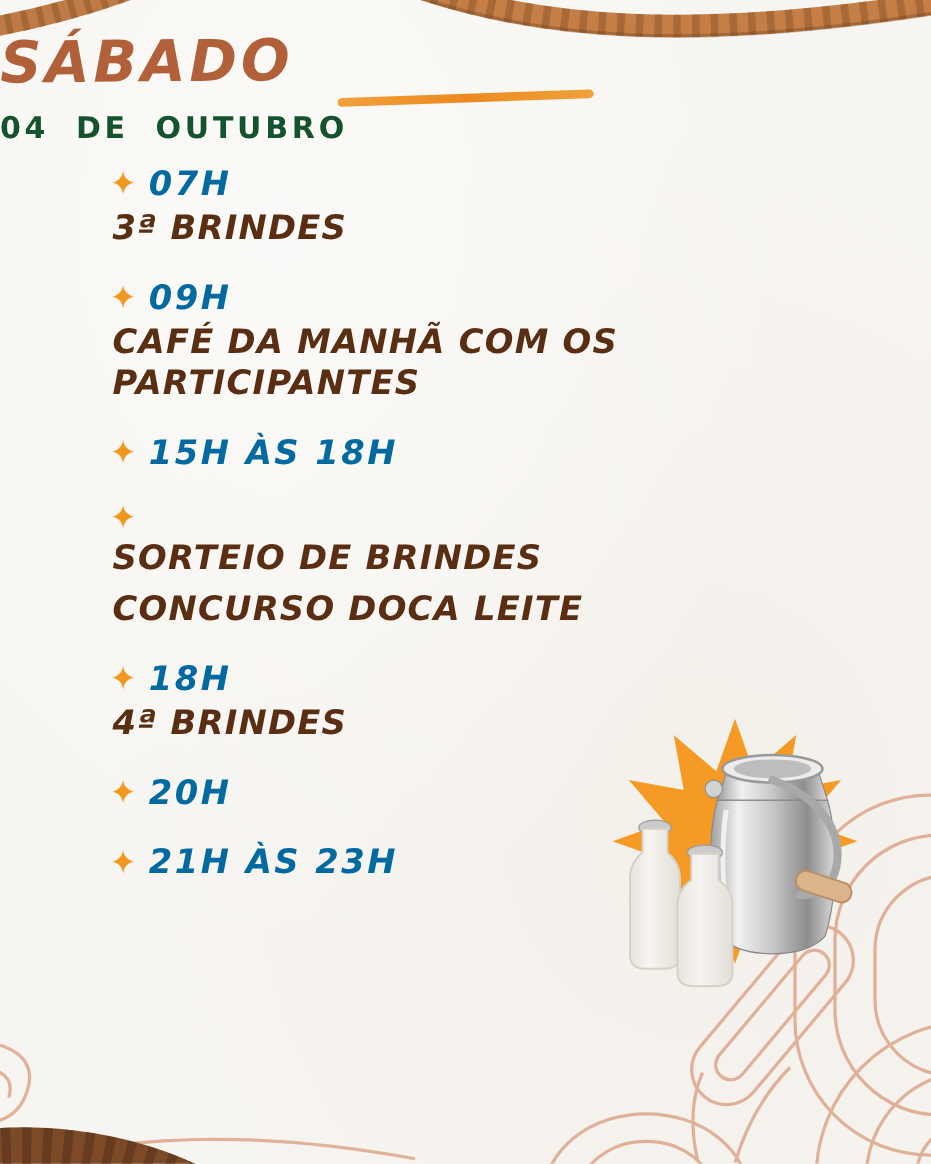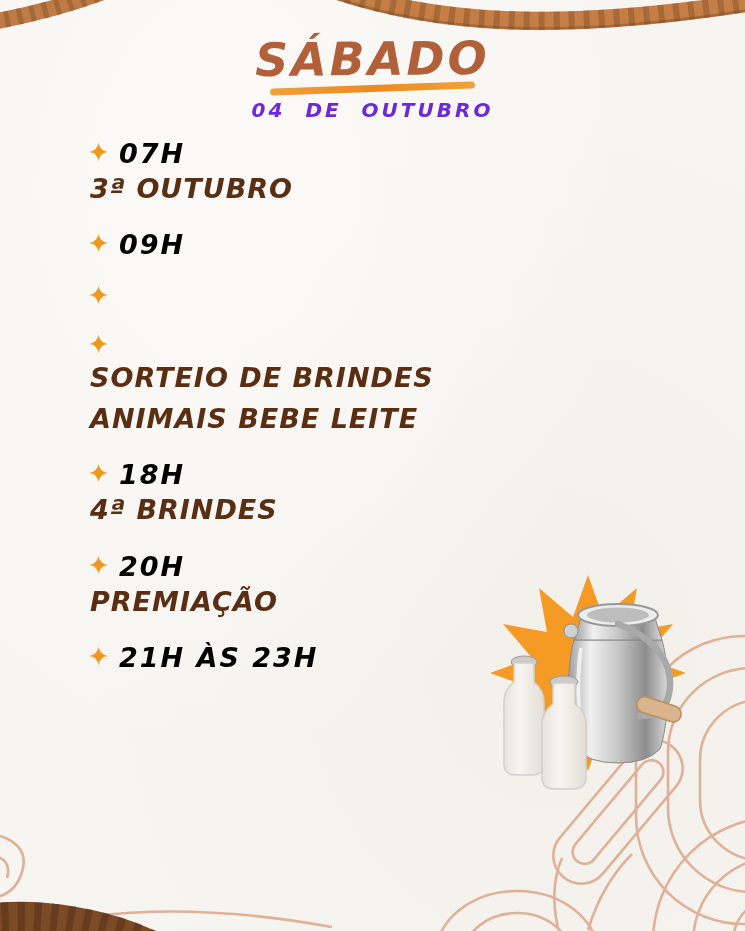--- a/index.html
+++ b/index.html
@@ -9,47 +9,47 @@
     width:745px; height:931px;
     background:#f7f5f1;
     background-image:
       radial-gradient(ellipse at 30% 20%, #fbfaf8 0%, rgba(251,250,248,0) 55%),
       radial-gradient(ellipse at 75% 70%, #f3f0ea 0%, rgba(243,240,234,0) 60%);
     overflow:hidden;
     font-family:"DejaVu Sans", sans-serif;
   }
   .deco-layer { position:absolute; inset:0; pointer-events:none; }
 
-  .header { position:relative; text-align:center; padding-top:36px; z-index:2; }
+  .header { position:relative; padding-top:26px; z-index:2; }
   .title {
     display:inline-block;
     font-size:46px; font-weight:bold; font-style:italic;
     letter-spacing:3px; color:#b2603a; line-height:1.02;
     transform:rotate(-0.5deg);
   }
   .title-underline {
     width:205px; height:7px; margin:2px auto 6px auto;
     background:linear-gradient(90deg,#f2a13b,#ec8a20,#f2a13b);
     border-radius:5px; transform:rotate(-2deg);
   }
   .date {
-    font-size:20px; font-weight:bold; font-style:italic;
-    letter-spacing:3px; word-spacing:10px; color:#6d28d9;
+    font-size:24px; font-weight:bold; 
+    letter-spacing:3px; word-spacing:10px; color:#14532d;
   }
 
   .schedule { position:relative; z-index:2; margin-top:16px; padding-left:88px; }
   .item { margin-bottom:24px; }
   .time-row { display:flex; align-items:center; gap:10px; }
   .sparkle {
     font-size:25px; color:#f0971e; font-style:normal;
     text-shadow:0 0 1px #f0971e; line-height:1; transform:translateY(-1px);
   }
   .time {
     font-size:27px; font-weight:bold; font-style:italic;
-    letter-spacing:2px; color:#000000; line-height:1.15;
+    letter-spacing:2px; color:#0369a1; line-height:1.15;
   }
   .event-line {
     font-size:27px; font-weight:bold; font-style:italic;
     letter-spacing:1px; color:#5a2e13; line-height:1.2;
     margin:4px 0 0 2px;
   }
   .event-line + .event-line { margin-top:8px; }
 
   .illustration {
     position:absolute; left:468px; top:568px; width:244px; height:224px; z-index:1;
@@ -99,58 +99,59 @@
   <div class="date">04 DE OUTUBRO</div>
 </div>
 
 <div class="schedule">
 
   <div class="item">
     <div class="time-row">
       <span class="sparkle">✦</span>
       <span class="time">07H</span>
     </div>
-    <div class="event-line">3ª OUTUBRO</div>
+    <div class="event-line">3ª BRINDES</div>
   </div>
 
   <div class="item">
     <div class="time-row">
       <span class="sparkle">✦</span>
       <span class="time">09H</span>
     </div>
-  </div>
-
-  <div class="item">
-    <div class="time-row">
-      <span class="sparkle">✦</span>
+    <div class="event-line">CAFÉ DA MANHÃ COM OS PARTICIPANTES</div>
+  </div>
+
+  <div class="item">
+    <div class="time-row">
+      <span class="sparkle">✦</span>
+      <span class="time">15H ÀS 18H</span>
     </div>
   </div>
 
   <div class="item">
     <div class="time-row">
       <span class="sparkle">✦</span>
     </div>
     <div class="event-line">SORTEIO DE BRINDES</div>
-    <div class="event-line">ANIMAIS BEBE LEITE</div>
+    <div class="event-line">CONCURSO DOCA LEITE</div>
   </div>
 
   <div class="item">
     <div class="time-row">
       <span class="sparkle">✦</span>
       <span class="time">18H</span>
     </div>
     <div class="event-line">4ª BRINDES</div>
   </div>
 
   <div class="item">
     <div class="time-row">
       <span class="sparkle">✦</span>
       <span class="time">20H</span>
     </div>
-    <div class="event-line">PREMIAÇÃO</div>
   </div>
 
   <div class="item">
     <div class="time-row">
       <span class="sparkle">✦</span>
       <span class="time">21H ÀS 23H</span>
     </div>
   </div>
 
 </div>

